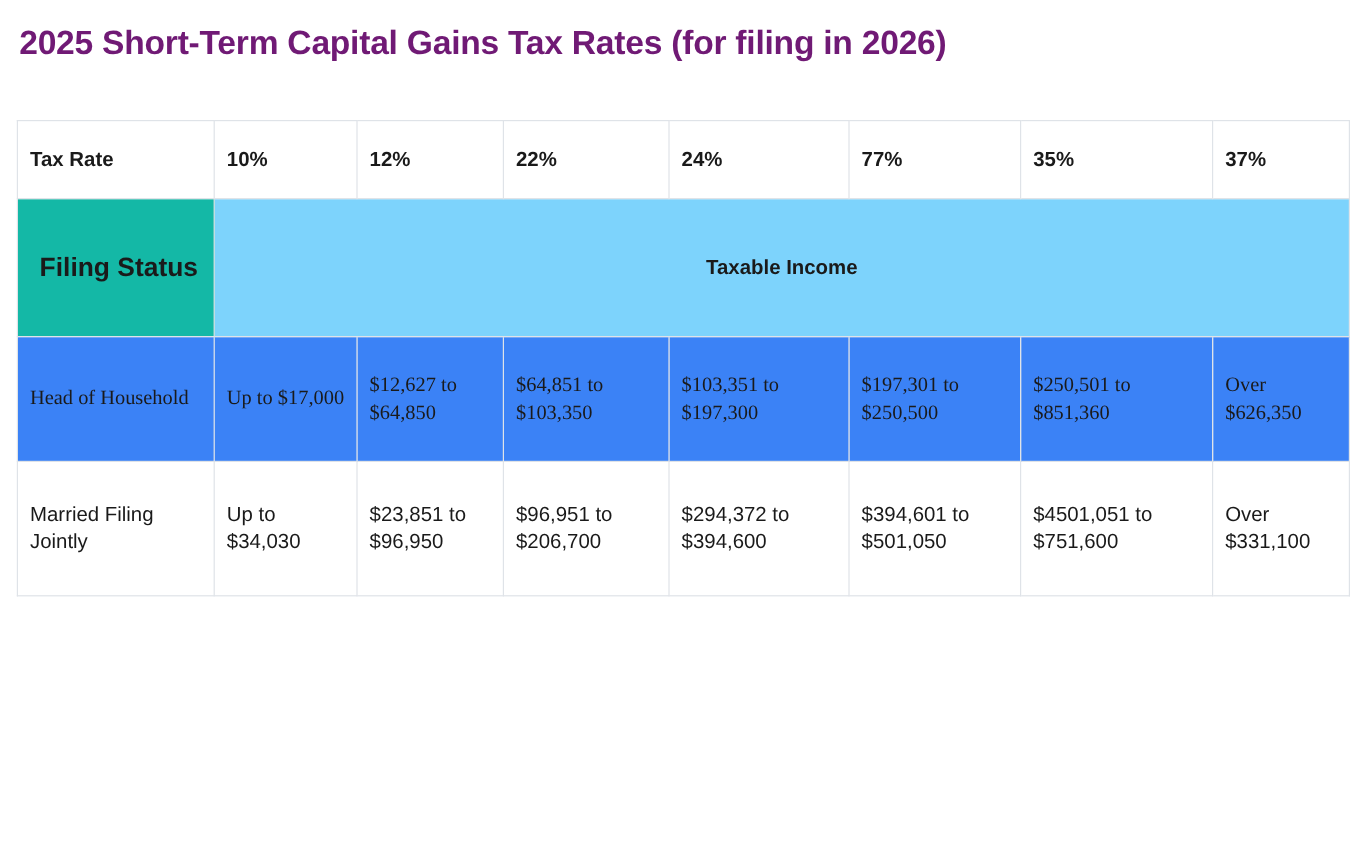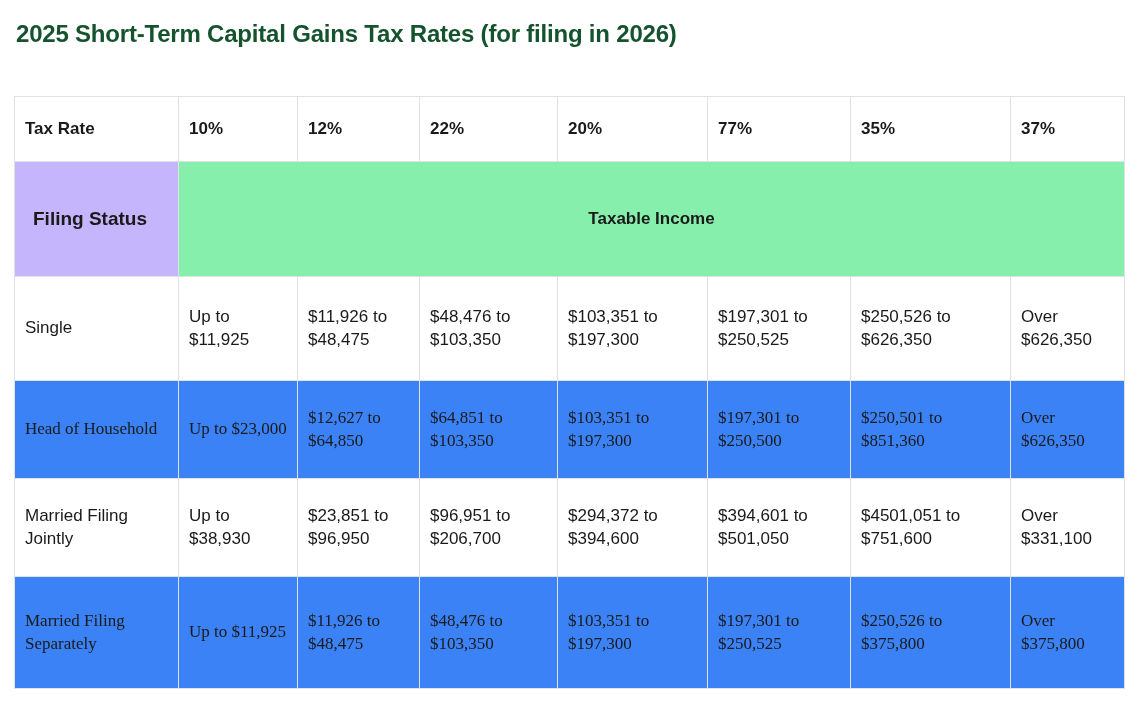--- a/index.html
+++ b/index.html
@@ -14,23 +14,23 @@
     color: #1a1a1a;
     overflow: hidden;
   }
   .page {
     width: 1138px;
     height: 708px;
     box-sizing: border-box;
     padding: 16px 14px 0 14px;
   }
   .page-title {
-    font-size: 24px;
+    font-size: 28px;
     font-weight: bold;
-    color: #14532d;
+    color: #701a75;
     letter-spacing: -0.2px;
     margin: 4px 0 18px 2px;
   }
   table.rates {
     border-collapse: collapse;
     width: 1110px;
     table-layout: fixed;
     font-size: 17px;
     margin-top: 48px;
   }
@@ -53,28 +53,28 @@
   col.c7 { width: 114px; }
 
   .head-row th {
     font-weight: bold;
     background: #ffffff;
     text-align: left;
     height: 44px;
     font-size: 17px;
   }
   .sub-row th.filing-status-head {
-    background: #c4b5fd;
+    background: #14b8a6;
     font-weight: bold;
     text-align: left;
     padding-left: 18px;
-    font-size: 19px;
+    font-size: 22px;
   }
   .sub-row th.taxable-income-head {
-    background: #86efac;
+    background: #7dd3fc;
     font-weight: bold;
     text-align: center;
     font-size: 17px;
   }
   .sub-row th { height: 94px; }
 
   tbody tr td {
     font-weight: normal;
     font-size: 17px;
   }
@@ -106,67 +106,47 @@
         <col class="c5">
         <col class="c6">
         <col class="c7">
     </colgroup>
     <thead>
       <tr class="head-row">
         <th>Tax Rate</th>
         <th>10%</th>
         <th>12%</th>
         <th>22%</th>
-        <th>20%</th>
+        <th>24%</th>
         <th>77%</th>
         <th>35%</th>
         <th>37%</th>
       </tr>
       <tr class="sub-row">
         <th class="filing-status-head">Filing Status</th>
         <th class="taxable-income-head" colspan="7">Taxable Income</th>
       </tr>
     </thead>
     <tbody>
-      <tr>
-        <td class="status-cell">Single</td>
-        <td>Up to $11,925</td>
-        <td>$11,926 to $48,475</td>
-        <td>$48,476 to $103,350</td>
-        <td>$103,351 to $197,300</td>
-        <td>$197,301 to $250,525</td>
-        <td>$250,526 to $626,350</td>
-        <td>Over $626,350</td>
-      </tr>
       <tr class="zebra">
         <td class="status-cell">Head of Household</td>
-        <td>Up to $23,000</td>
+        <td>Up to $17,000</td>
         <td>$12,627 to $64,850</td>
         <td>$64,851 to $103,350</td>
         <td>$103,351 to $197,300</td>
         <td>$197,301 to $250,500</td>
         <td>$250,501 to $851,360</td>
         <td>Over $626,350</td>
       </tr>
       <tr>
         <td class="status-cell">Married Filing Jointly</td>
-        <td>Up to $38,930</td>
+        <td>Up to $34,030</td>
         <td>$23,851 to $96,950</td>
         <td>$96,951 to $206,700</td>
         <td>$294,372 to $394,600</td>
         <td>$394,601 to $501,050</td>
         <td>$4501,051 to $751,600</td>
         <td>Over $331,100</td>
       </tr>
-      <tr class="zebra">
-        <td class="status-cell">Married Filing Separately</td>
-        <td>Up to $11,925</td>
-        <td>$11,926 to $48,475</td>
-        <td>$48,476 to $103,350</td>
-        <td>$103,351 to $197,300</td>
-        <td>$197,301 to $250,525</td>
-        <td>$250,526 to $375,800</td>
-        <td>Over $375,800</td>
-      </tr>
     </tbody>
   </table>
 
 </div>
 
 </body></html>

